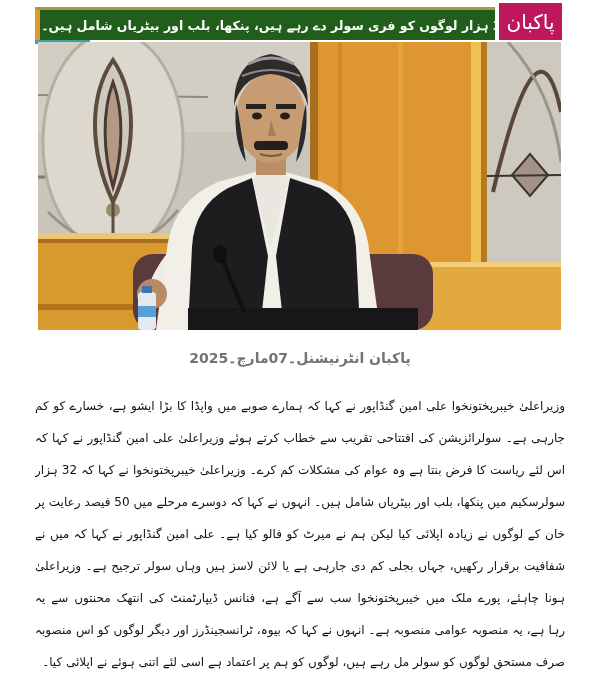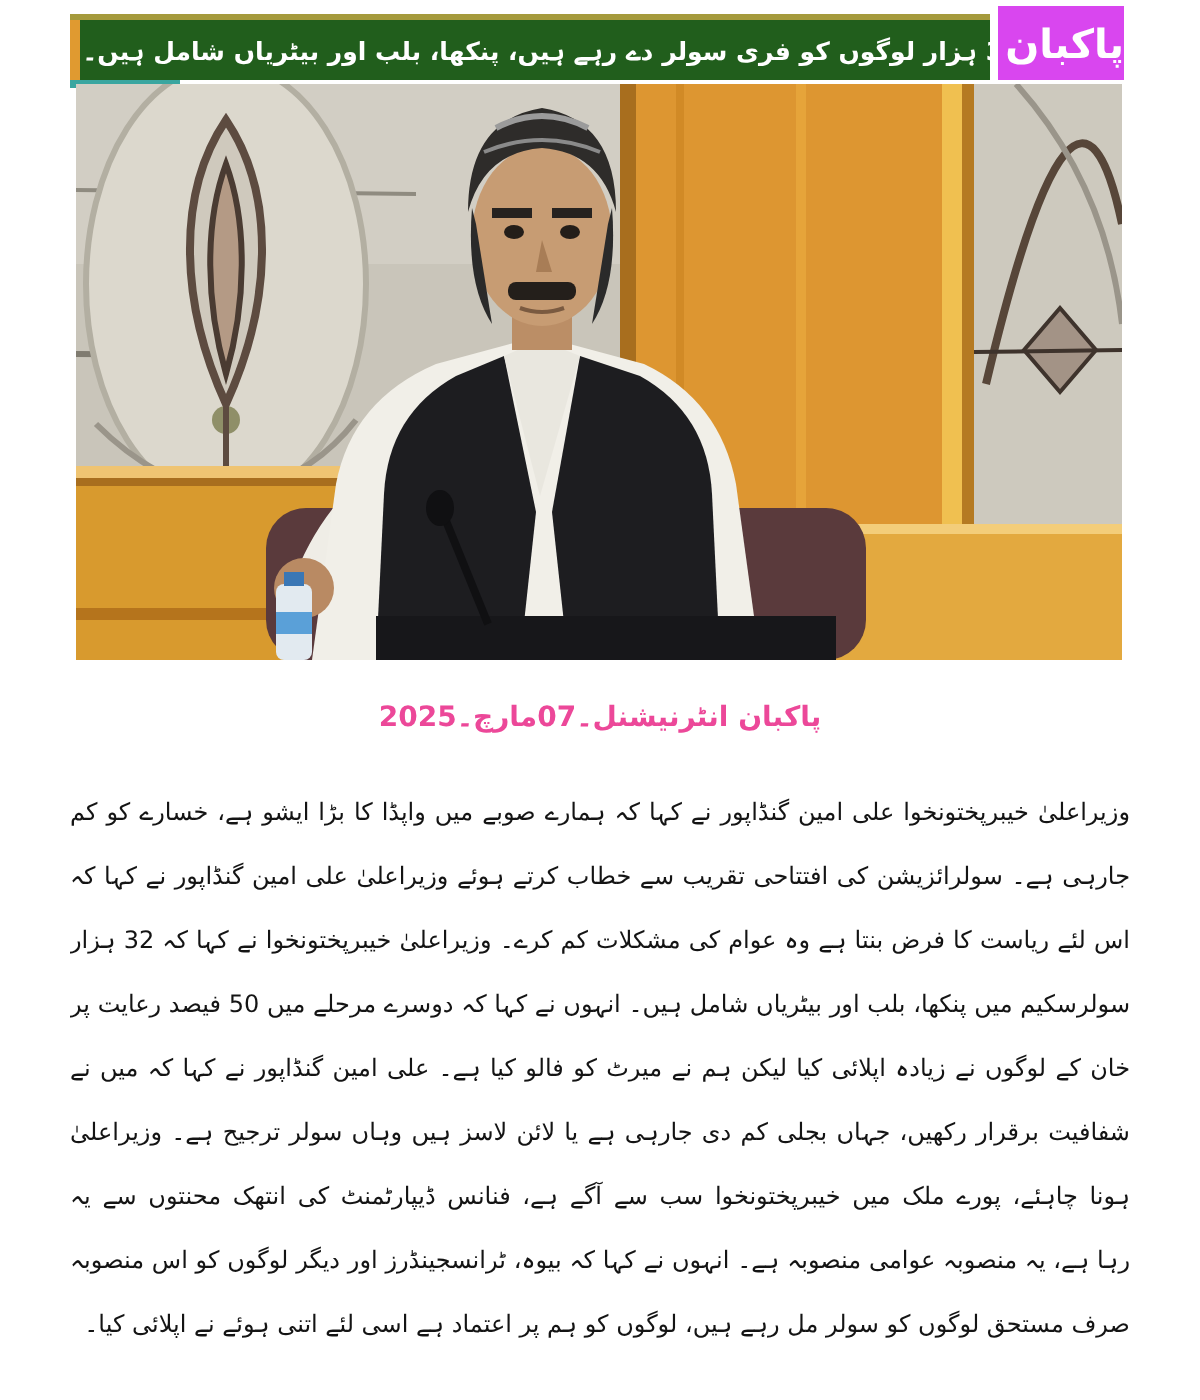--- a/index.html
+++ b/index.html
@@ -11,34 +11,34 @@
   .headline-bar {
     flex:1; position:relative; margin-top:4px;
     background:#215e1c; border-top:3px solid #a59a3c;
     color:#ffffff; direction:rtl;
     display:flex; align-items:center; justify-content:center;
     font-size:12.5px; font-weight:bold; white-space:nowrap; overflow:hidden;
   }
   .bar-left-accent { position:absolute; left:0; top:-3px; bottom:0; width:5px; background:#e09a30; }
   .masthead .gap { width:4px; background:#ffffff; }
   .logo-box {
-    width:63px; background:#d946ef; color:#ffffff; direction:rtl;
-    display:flex; align-items:center; 
-    font-size:20px; font-weight:bold;
+    width:63px; background:#be185d; color:#ffffff; direction:rtl;
+    display:flex; align-items:center; justify-content:center;
+    font-size:20px; font-weight:normal;
   }
   .teal-sliver { position:absolute; left:35px; top:40px; width:55px; height:4px; background:#3aa6a0; }
 
   
   .photo { position:absolute; left:38px; top:42px; width:523px; height:288px; overflow:hidden; }
 
   
   .dateline {
     position:absolute; top:350px; left:0; right:0;
     text-align:center; direction:rtl;
-    color:#ec4899; font-weight:bold; font-size:14px;
+    color:#737373; font-weight:bold; font-size:14px;
   }
 
   
   .article { position:absolute; top:390px; left:35px; width:530px; direction:rtl; color:#141414; }
   .article .line {
     height:32px; line-height:32px; overflow:hidden;
     font-size:12px; text-align:justify; text-align-last:justify;
   }
   .article .line:last-child { text-align-last:right; }
 </style>

